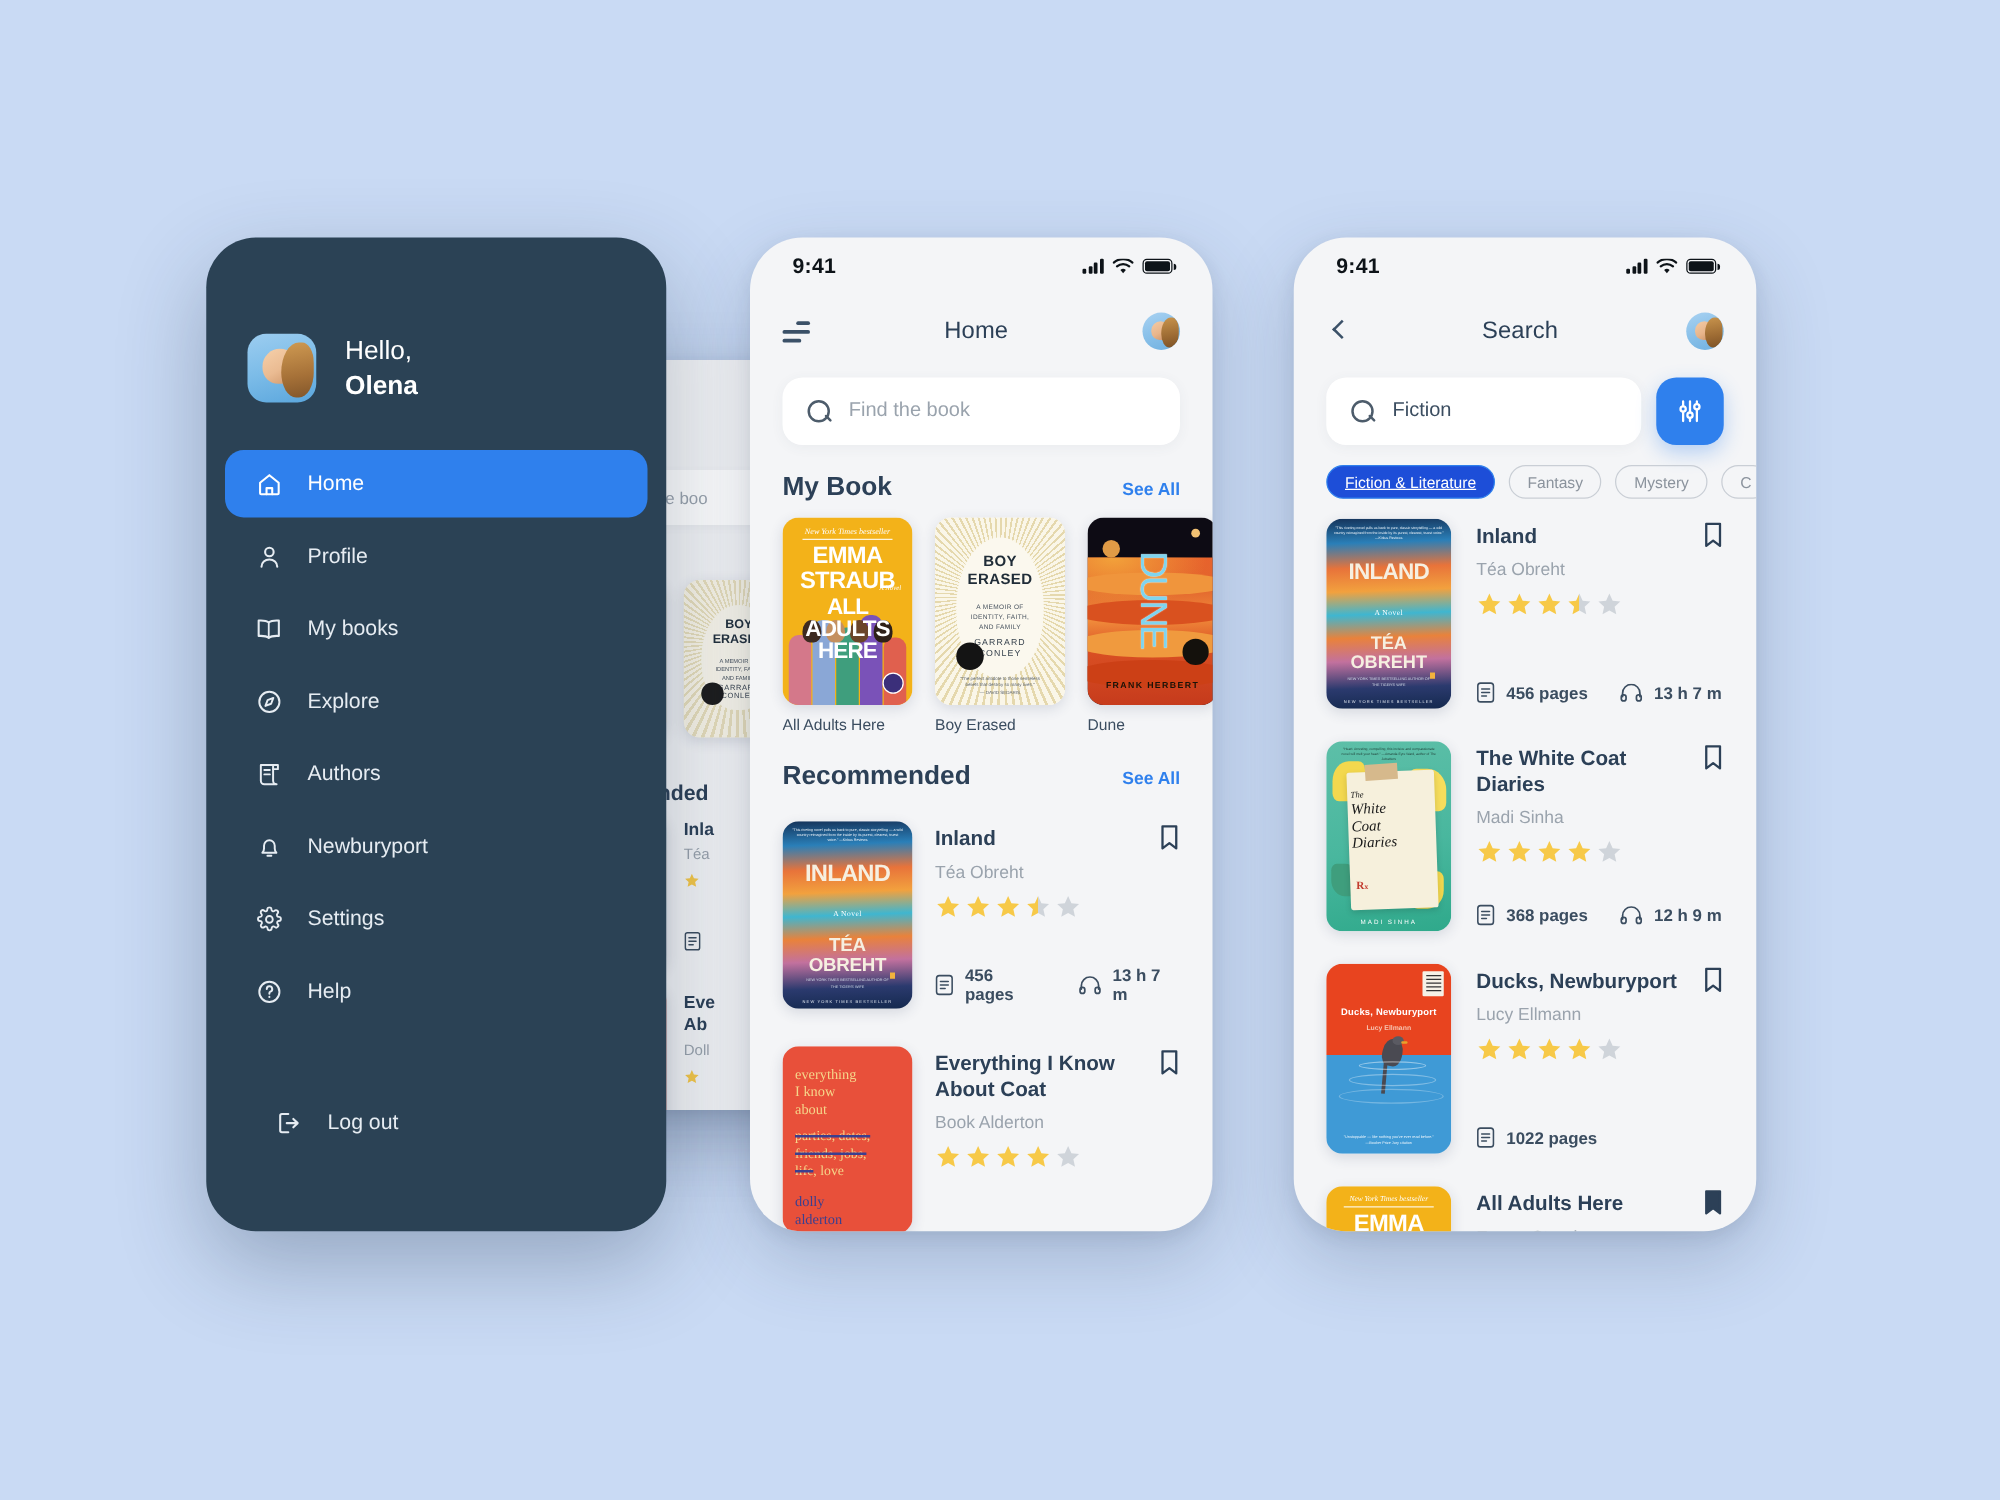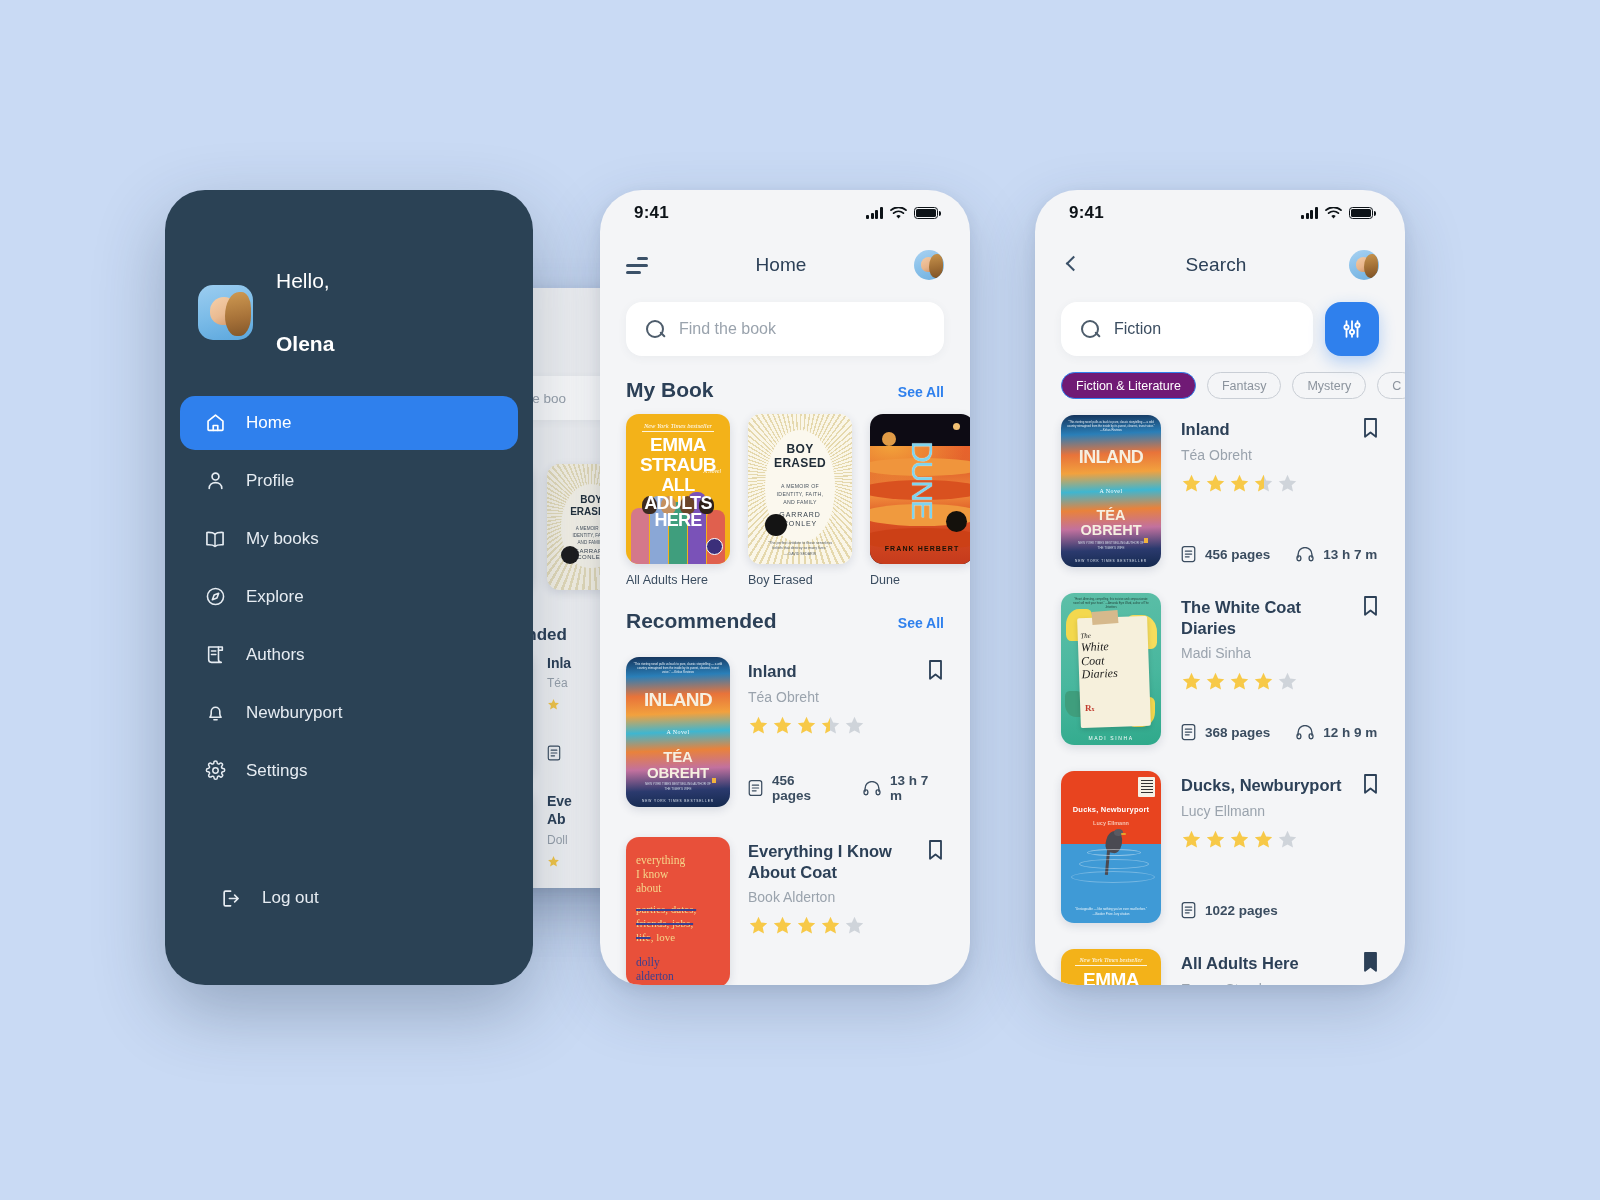--- a/index.html
+++ b/index.html
@@ -117,21 +117,21 @@
   .sr-row { display: flex; gap: 20px; padding: 10px 0 16px; }
   .sr-row .cover { width: 100px; height: 152px; }
 
   
   .chips { display: flex; gap: 11px; padding: 16px 0 6px 26px; }
   .chip {
     height: 27px; padding: 0 14px; border-radius: 14px; display: flex;
     align-items: center; font-size: 12.5px; color: #8b939d;
     border: 1px solid #c9ced5; white-space: nowrap; flex: none; cursor: pointer;
   }
-  .chip.on { background: #701a75; border-color: #2f80ed; color: #fff; }
+  .chip.on { background: #1d4ed8; border-color: #2f80ed; color: #fff; text-decoration: underline; }
 
   
   .drawer {
     position: absolute; left: 165px; top: 190px; width: 368px; height: 795px;
     background: #2b4255; border-radius: 40px; overflow: hidden;
     box-shadow: 0 26px 70px rgba(30,50,75,.30);
     display: flex; flex-direction: column;
   }
   .dr-user { display: flex; align-items: center; gap: 23px; padding: 77px 0 0 33px; }
   .dr-ava {
@@ -143,21 +143,21 @@
     content:""; position:absolute; left:12px; top:12px; width:28px; height:28px;
     border-radius: 50% 50% 45% 45%;
     background: linear-gradient(150deg,#f6d0aa 0%,#eabb92 55%,#cd9468 100%);
   }
   .dr-ava::after {
     content:""; position:absolute; right:2px; top:7px; width:26px; height:44px;
     border-radius: 60% 40% 50% 50%;
     background: linear-gradient(170deg,#cf9a52 0%,#a67138 60%,#82562a 100%);
   }
   .dr-hello { color: #fff; font-size: 21px; line-height: 1.3; }
-  .dr-hello b { display: block; font-weight: 700; margin-top: 36px; }
+  .dr-hello b { display: block; font-weight: 700; }
   .dr-menu { margin-top: 38px; padding: 0 15px; display: flex; flex-direction: column; gap: 4px; }
   .dr-item {
     height: 54px; display: flex; align-items: center; gap: 20px;
     padding: 0 24px; border-radius: 15px; color: #e6ecf2;
     font-size: 17px; cursor: pointer;
   }
   .dr-item.active { background: #2f80ed; color: #fff; }
   .dr-ico { width: 22px; height: 22px; display:flex; align-items:center; justify-content:center; flex:none; }
   .dr-logout { margin-top: auto; padding: 0 15px 60px; margin-left: 16px; }
 
@@ -360,20 +360,30 @@
       <div class="dr-item">
         <span class="dr-ico">
           <svg width="21" height="21" viewBox="0 0 24 24" fill="none" stroke="#e6ecf2" stroke-width="1.7" stroke-linejoin="round">
               <circle cx="12" cy="12" r="3.1"></circle>
               <path d="M19.2 14.4a1.6 1.6 0 0 0 .32 1.76l.06.06a1.9 1.9 0 1 1-2.7 2.7l-.06-.06a1.6 1.6 0 0 0-1.76-.32 1.6 1.6 0 0 0-.97 1.46v.17a1.9 1.9 0 1 1-3.8 0v-.09a1.6 1.6 0 0 0-1.05-1.46 1.6 1.6 0 0 0-1.76.32l-.06.06a1.9 1.9 0 1 1-2.7-2.7l.06-.06a1.6 1.6 0 0 0 .32-1.76 1.6 1.6 0 0 0-1.46-.97h-.17a1.9 1.9 0 0 1 0-3.8h.09a1.6 1.6 0 0 0 1.46-1.05 1.6 1.6 0 0 0-.32-1.76l-.06-.06a1.9 1.9 0 1 1 2.7-2.7l.06.06a1.6 1.6 0 0 0 1.76.32h.08A1.6 1.6 0 0 0 10.1 3.1v-.17a1.9 1.9 0 1 1 3.8 0v.09a1.6 1.6 0 0 0 .97 1.46 1.6 1.6 0 0 0 1.76-.32l.06-.06a1.9 1.9 0 1 1 2.7 2.7l-.06.06a1.6 1.6 0 0 0-.32 1.76v.08a1.6 1.6 0 0 0 1.46.97h.17a1.9 1.9 0 1 1 0 3.8h-.09a1.6 1.6 0 0 0-1.46.97z"></path>
             </svg>
         </span>
         <span>Settings</span>
       </div>
 
+      <div class="dr-item">
+        <span class="dr-ico">
+          <svg width="21" height="21" viewBox="0 0 24 24" fill="none" stroke="#e6ecf2" stroke-width="1.8" stroke-linecap="round">
+              <circle cx="12" cy="12" r="9.2"></circle>
+              <path d="M9.6 9.4a2.5 2.5 0 1 1 3.3 2.4c-.6.25-.9.8-.9 1.5v.5"></path>
+              <circle cx="12" cy="16.6" r=".95" fill="#e6ecf2" stroke="none"></circle>
+            </svg>
+        </span>
+        <span>Help</span>
+      </div>
     </div>
 
     <div class="dr-logout">
       <div class="dr-item">
         <span class="dr-ico">
           <svg width="21" height="21" viewBox="0 0 24 24" fill="none" stroke="#e6ecf2" stroke-width="1.9" stroke-linecap="round" stroke-linejoin="round">
               <path d="M11 3.6H5.2a1.6 1.6 0 0 0-1.6 1.6v13.6a1.6 1.6 0 0 0 1.6 1.6H11"></path>
               <path d="M15.6 8.2L19.6 12l-4 3.8M19.2 12H9.6"></path>
             </svg>
         </span>

